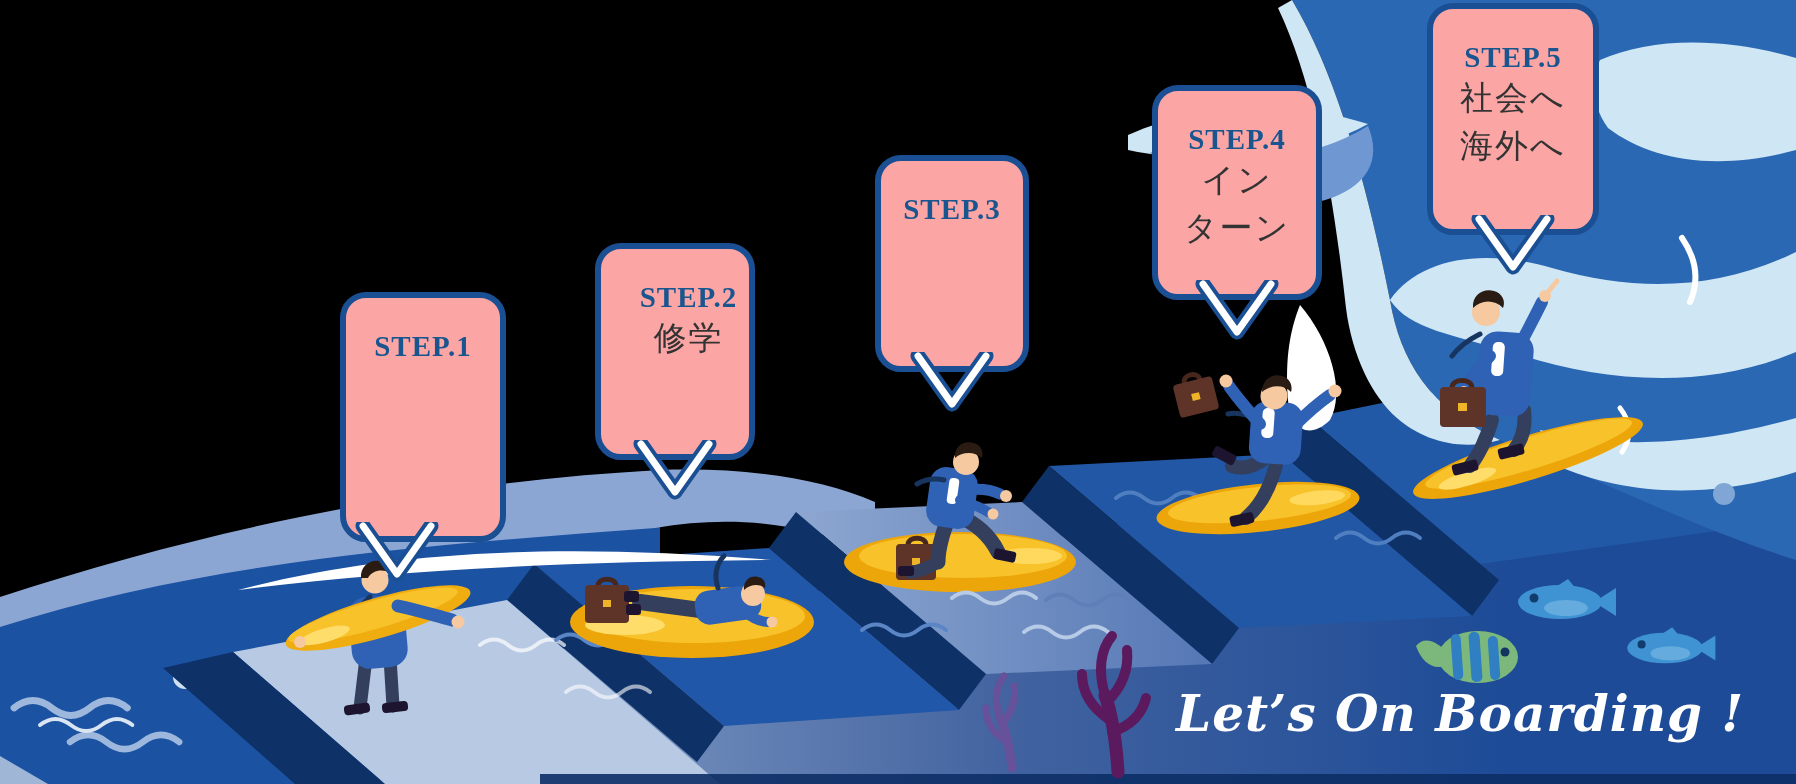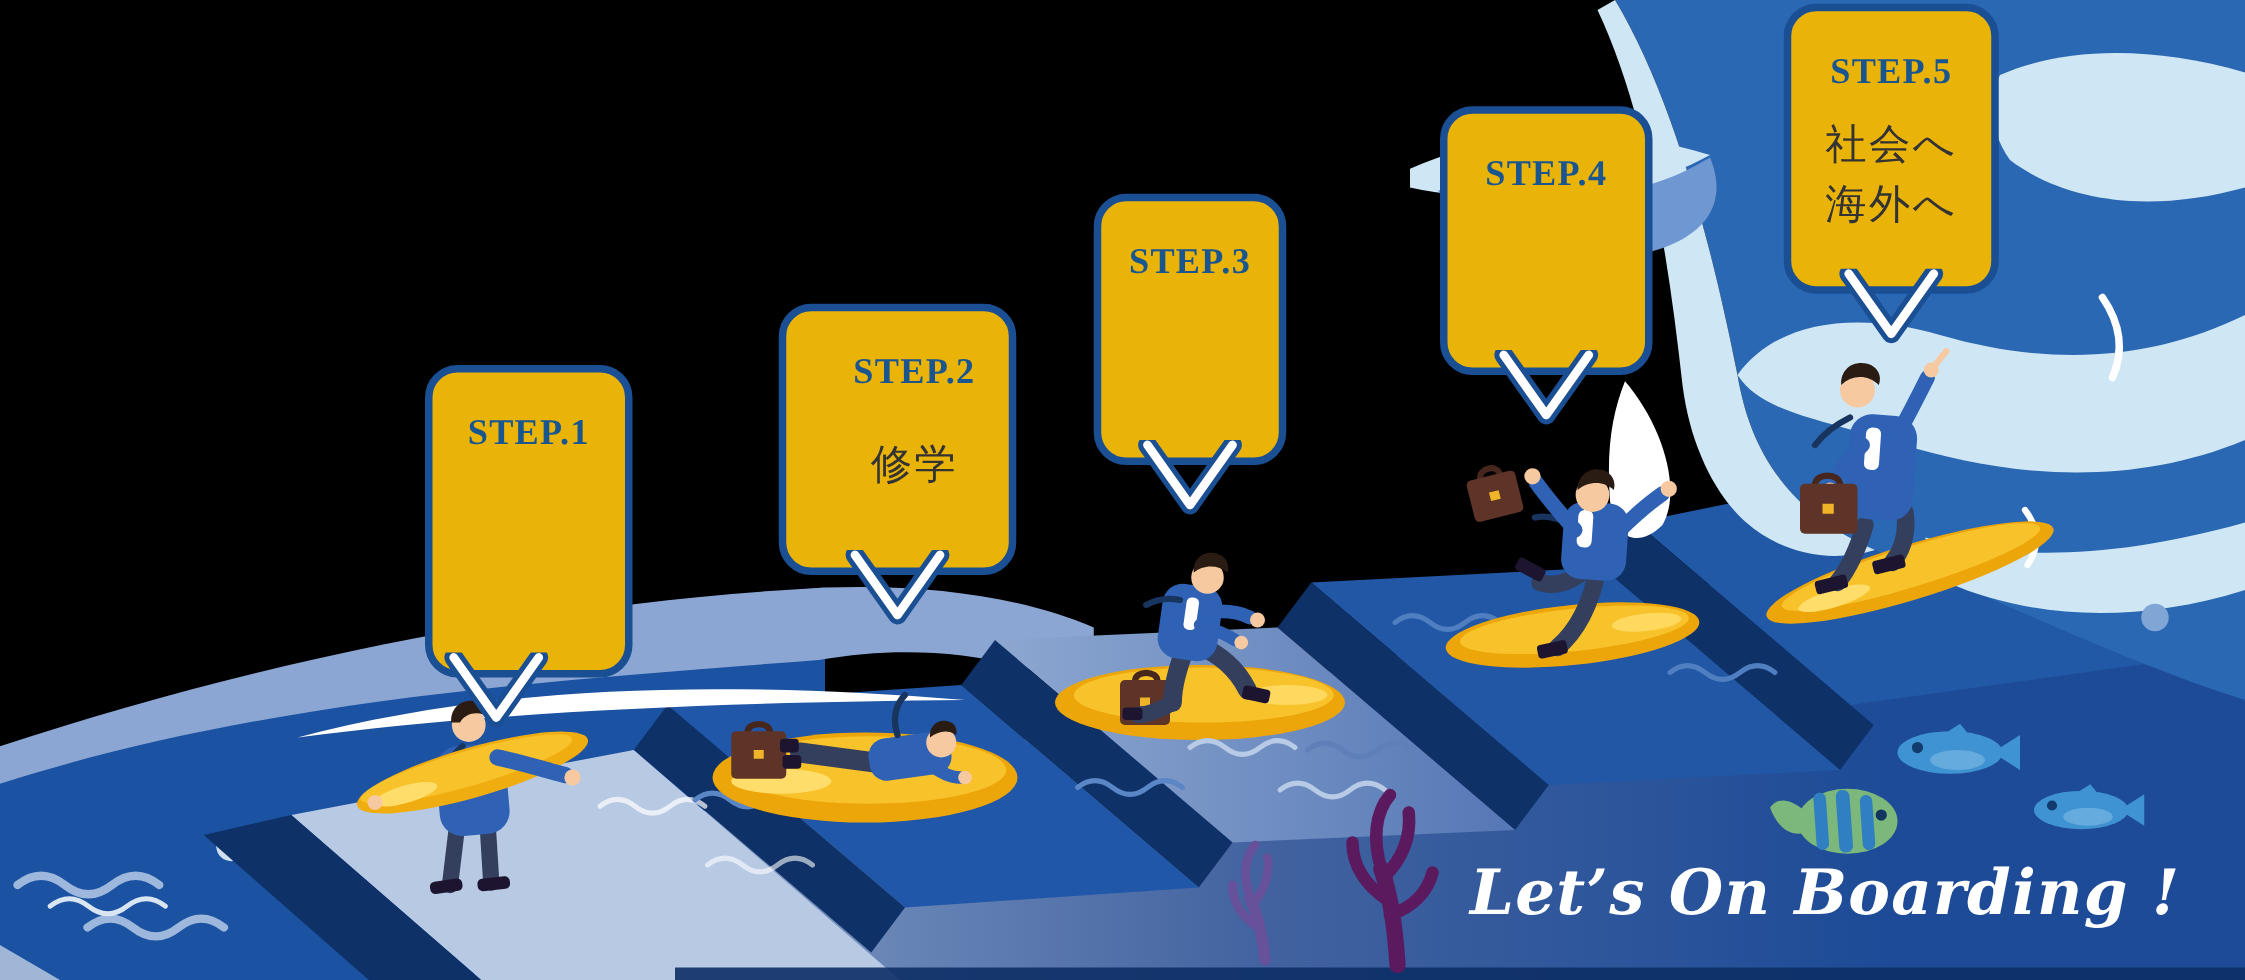--- a/index.html
+++ b/index.html
@@ -1,23 +1,23 @@
 <!DOCTYPE html>
 <html><head>
 <meta charset="utf-8">
 <style>
   html,body{margin:0;padding:0;background:#000;}
   #stage{position:relative;width:1796px;height:784px;background:#000;overflow:hidden;
          font-family:"Liberation Sans",sans-serif;}
   #scene{position:absolute;left:0;top:0;width:1796px;height:784px;}
-  .bubble{position:absolute;background:#eab308;border:6px solid #1a4f94;border-radius:26px;
+  .bubble{position:absolute;background:#fca5a5;border:6px solid #1a4f94;border-radius:26px;
           box-sizing:border-box;display:flex;flex-direction:column;align-items:center;z-index:5;}
   .step-label{margin-top:32px;font-family:"Liberation Serif","DejaVu Serif",serif;font-weight:700;
               font-size:29px;letter-spacing:1px;color:#19568f;}
-  .step-text{flex:1;display:flex;flex-direction:column;justify-content:center;align-items:center;
+  .step-text{flex:1;display:flex;flex-direction:column;justify-content:flex-start;align-items:center;
              padding-bottom:26px;font-family:"DejaVu Sans",sans-serif;font-size:33px;color:#333;
              line-height:1.45;letter-spacing:2px;text-align:center;}
   .step-text span:empty{display:none;}
   .ptr{position:absolute;left:50%;bottom:-46px;transform:translateX(-50%);width:96px;height:60px;z-index:6;}
   .ptr.shift-left{margin-left:-26px;}
   #tagline{position:absolute;left:1176px;top:684px;width:560px;z-index:4;
            font-family:"DejaVu Serif","Liberation Serif",serif;font-style:italic;font-weight:700;
            font-size:50px;letter-spacing:1px;color:#fff;white-space:nowrap;text-align:right;}
 </style>
 </head>
@@ -258,21 +258,21 @@
 </svg>
 
 <div class="bubble" style="left:340px;top:292px;width:166px;height:250px;">
   <div class="step-label">STEP.1</div>
   <svg class="ptr shift-left" viewBox="0 0 96 60">
     <polyline points="14,4 48,52 82,4" fill="none" stroke="#1a4f94" stroke-width="15" stroke-linecap="round" stroke-linejoin="round"></polyline>
     <polyline points="14,4 48,52 82,4" fill="none" stroke="#ffffff" stroke-width="7" stroke-linecap="round" stroke-linejoin="round"></polyline>
   </svg>
 </div>
 
-<div class="bubble" style="left:623px;top:243px;width:190px;height:217px;padding-left:27px;">
+<div class="bubble" style="left:595px;top:243px;width:160px;height:217px;padding-left:27px;">
   <div class="step-label">STEP.2</div>
   <div class="step-text">
     <span>修学</span>
 
   </div>
   <svg class="ptr" viewBox="0 0 96 60">
     <polyline points="14,4 48,52 82,4" fill="none" stroke="#1a4f94" stroke-width="15" stroke-linecap="round" stroke-linejoin="round"></polyline>
     <polyline points="14,4 48,52 82,4" fill="none" stroke="#ffffff" stroke-width="7" stroke-linecap="round" stroke-linejoin="round"></polyline>
   </svg>
 </div>
@@ -280,20 +280,24 @@
 <div class="bubble" style="left:875px;top:155px;width:154px;height:217px;">
   <div class="step-label">STEP.3</div>
   <svg class="ptr" viewBox="0 0 96 60">
     <polyline points="14,4 48,52 82,4" fill="none" stroke="#1a4f94" stroke-width="15" stroke-linecap="round" stroke-linejoin="round"></polyline>
     <polyline points="14,4 48,52 82,4" fill="none" stroke="#ffffff" stroke-width="7" stroke-linecap="round" stroke-linejoin="round"></polyline>
   </svg>
 </div>
 
 <div class="bubble" style="left:1152px;top:85px;width:170px;height:215px;">
   <div class="step-label">STEP.4</div>
+  <div class="step-text">
+    <span>イン</span>
+    <span>ターン</span>
+  </div>
   <svg class="ptr" viewBox="0 0 96 60">
     <polyline points="14,4 48,52 82,4" fill="none" stroke="#1a4f94" stroke-width="15" stroke-linecap="round" stroke-linejoin="round"></polyline>
     <polyline points="14,4 48,52 82,4" fill="none" stroke="#ffffff" stroke-width="7" stroke-linecap="round" stroke-linejoin="round"></polyline>
   </svg>
 </div>
 
 <div class="bubble" style="left:1427px;top:3px;width:172px;height:232px;">
   <div class="step-label">STEP.5</div>
   <div class="step-text">
     <span>社会へ</span>

